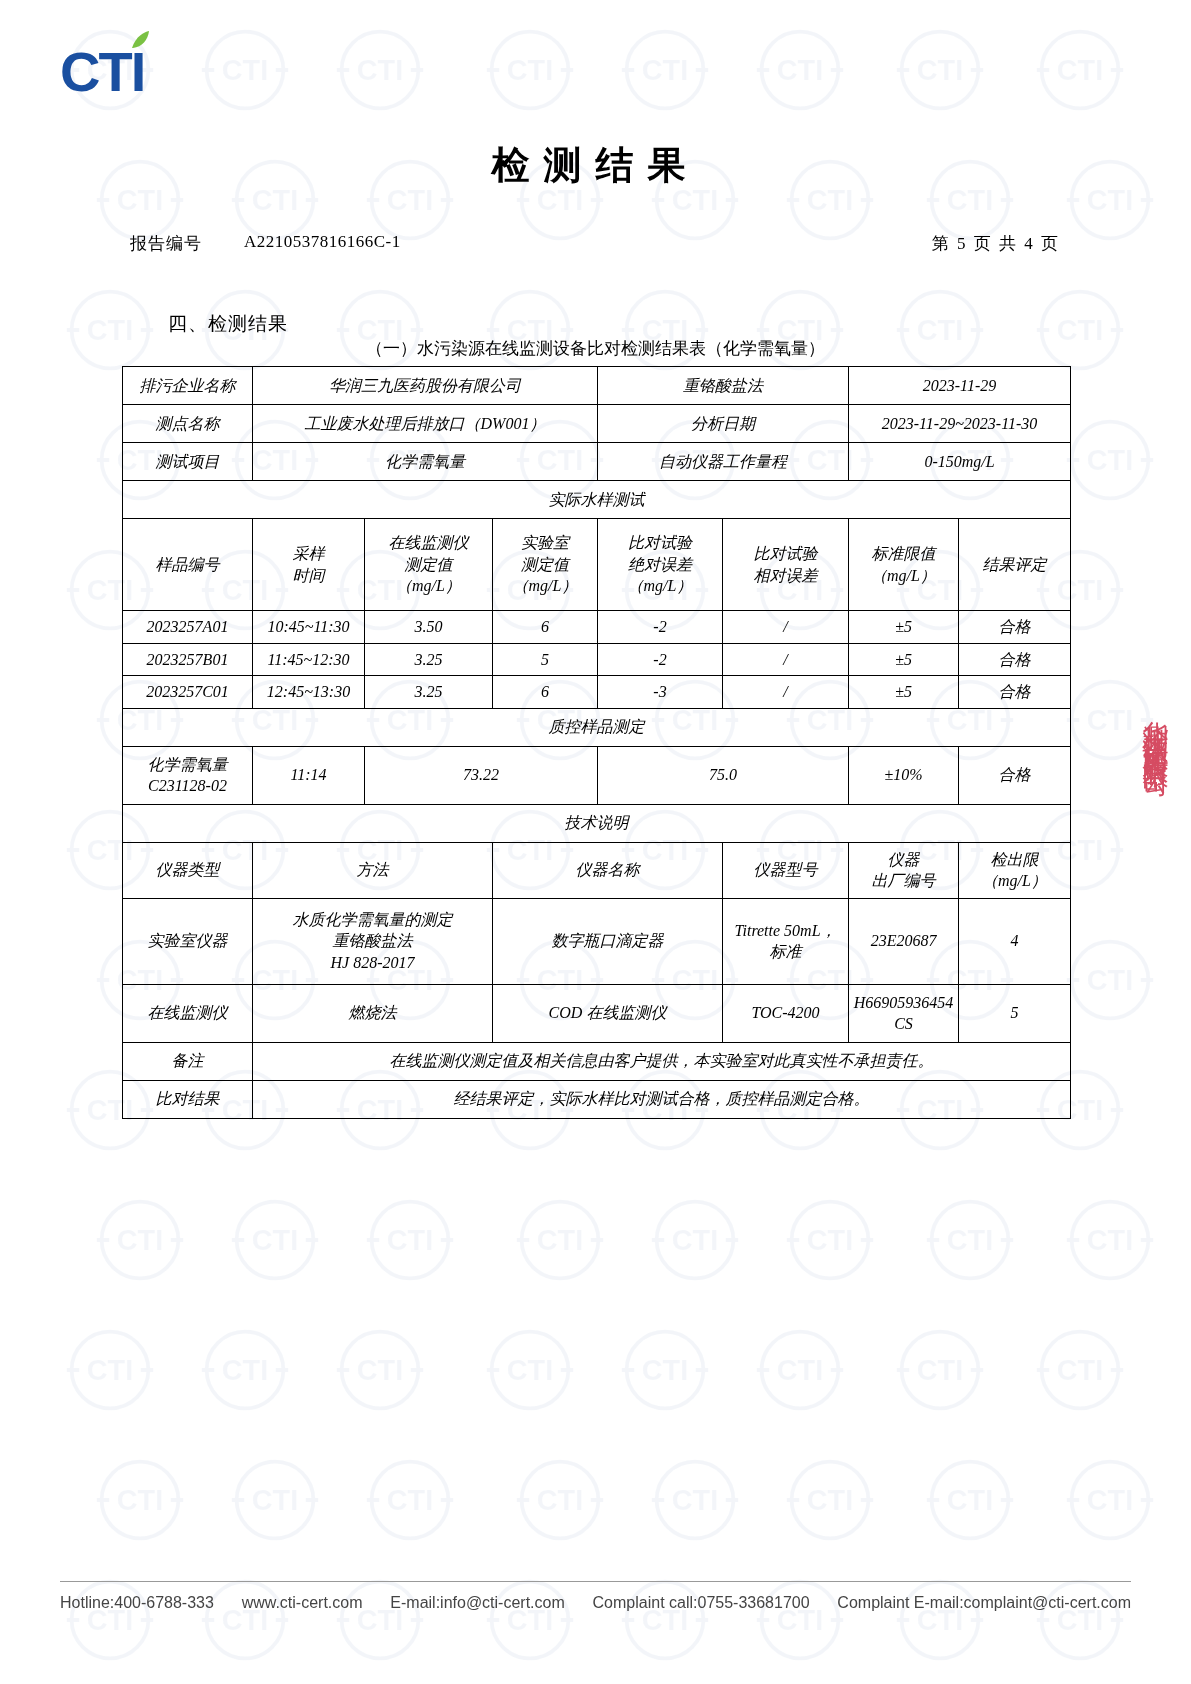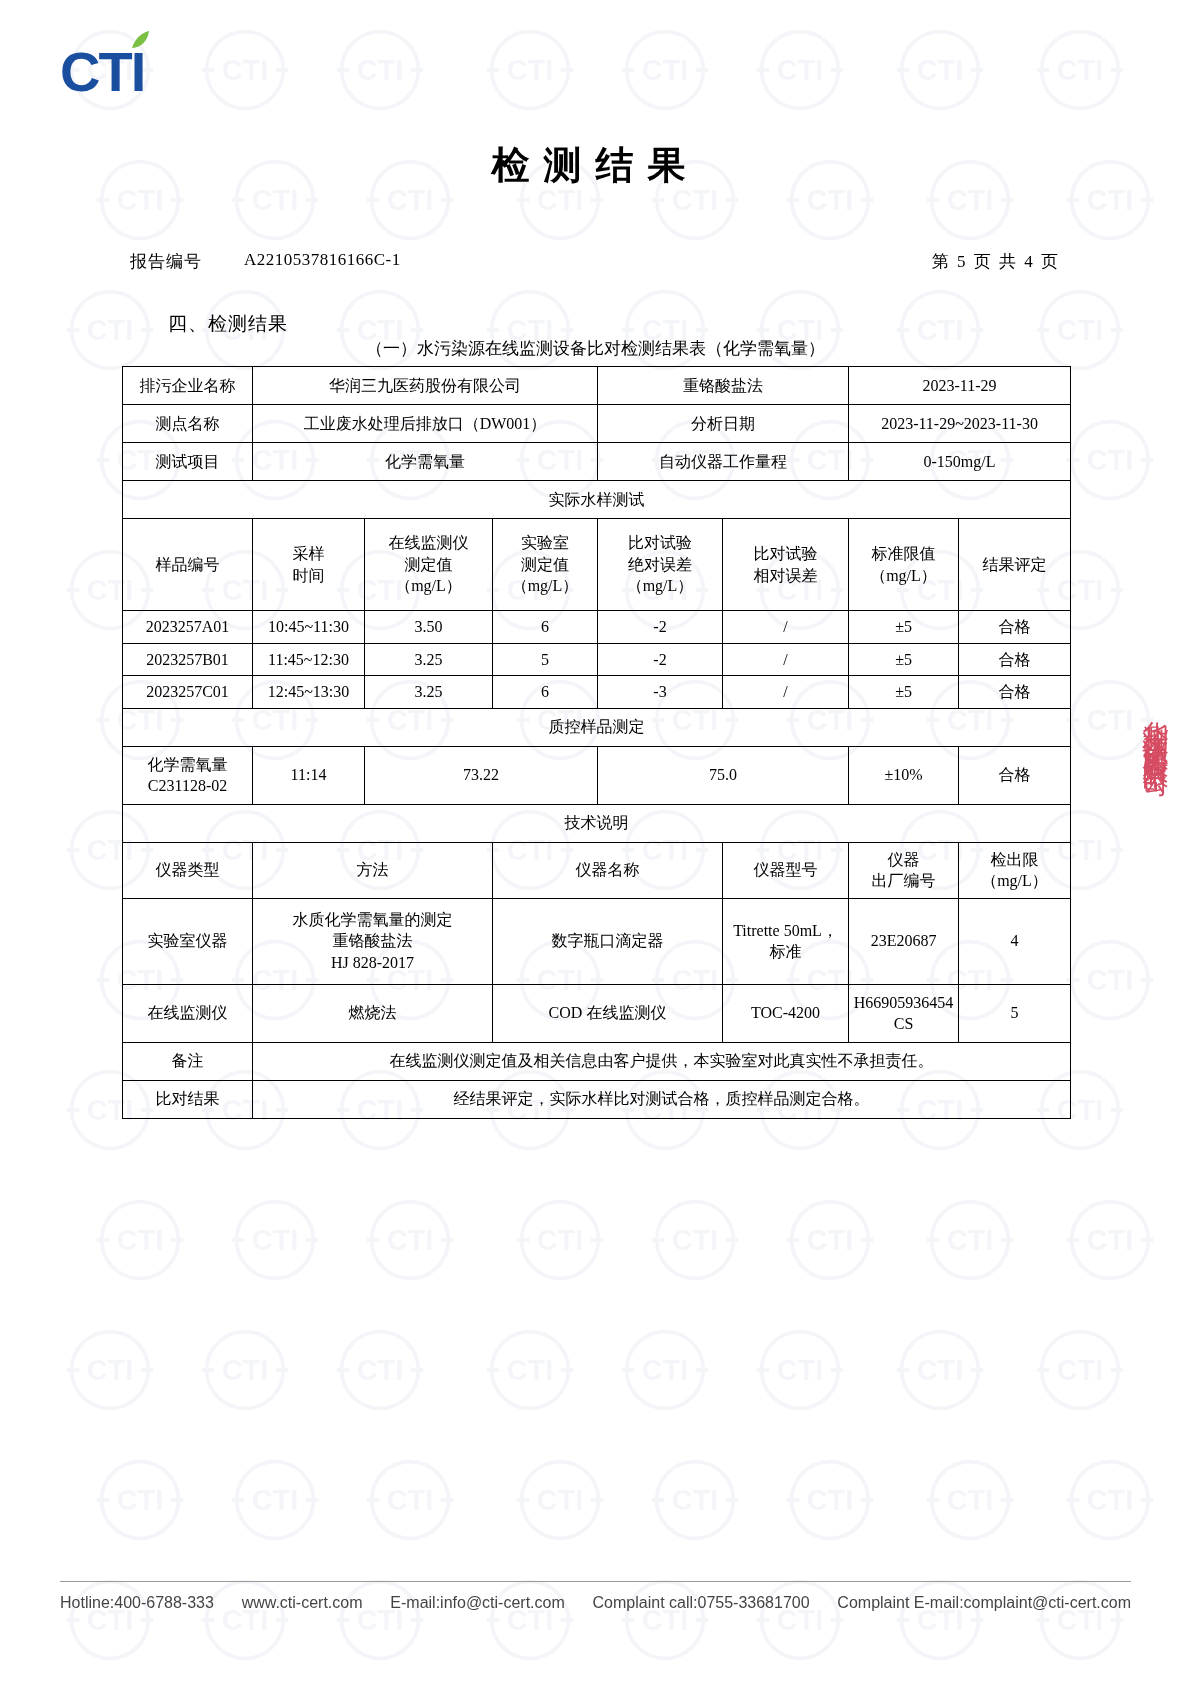--- a/index.html
+++ b/index.html
@@ -81,21 +81,21 @@
     letter-spacing: 14px;
     font-weight: bold;
     color: #000;
     z-index: 2;
     font-family: "Liberation Serif", serif;
   }
 
   
   .meta-row {
     position: absolute;
-    top: 250px;
+    top: 232px;
     left: 130px;
     width: 930px;
     display: flex;
     justify-content: space-between;
     font-size: 17px;
     z-index: 2;
     text-align: center;
   }
   .meta-left { display: flex; }
   .meta-label { letter-spacing: 1px; }
@@ -124,20 +124,21 @@
     z-index: 2;
   }
 
   
   .table-wrap {
     position: absolute;
     top: 366px;
     left: 122px;
     width: 948px;
     z-index: 2;
+    font-style: italic;
   }
   table.rt {
     border-collapse: collapse;
     width: 948px;
     table-layout: fixed;
   }
   table.rt td {
     border: 1px solid #000;
     text-align: center;
     vertical-align: middle;

